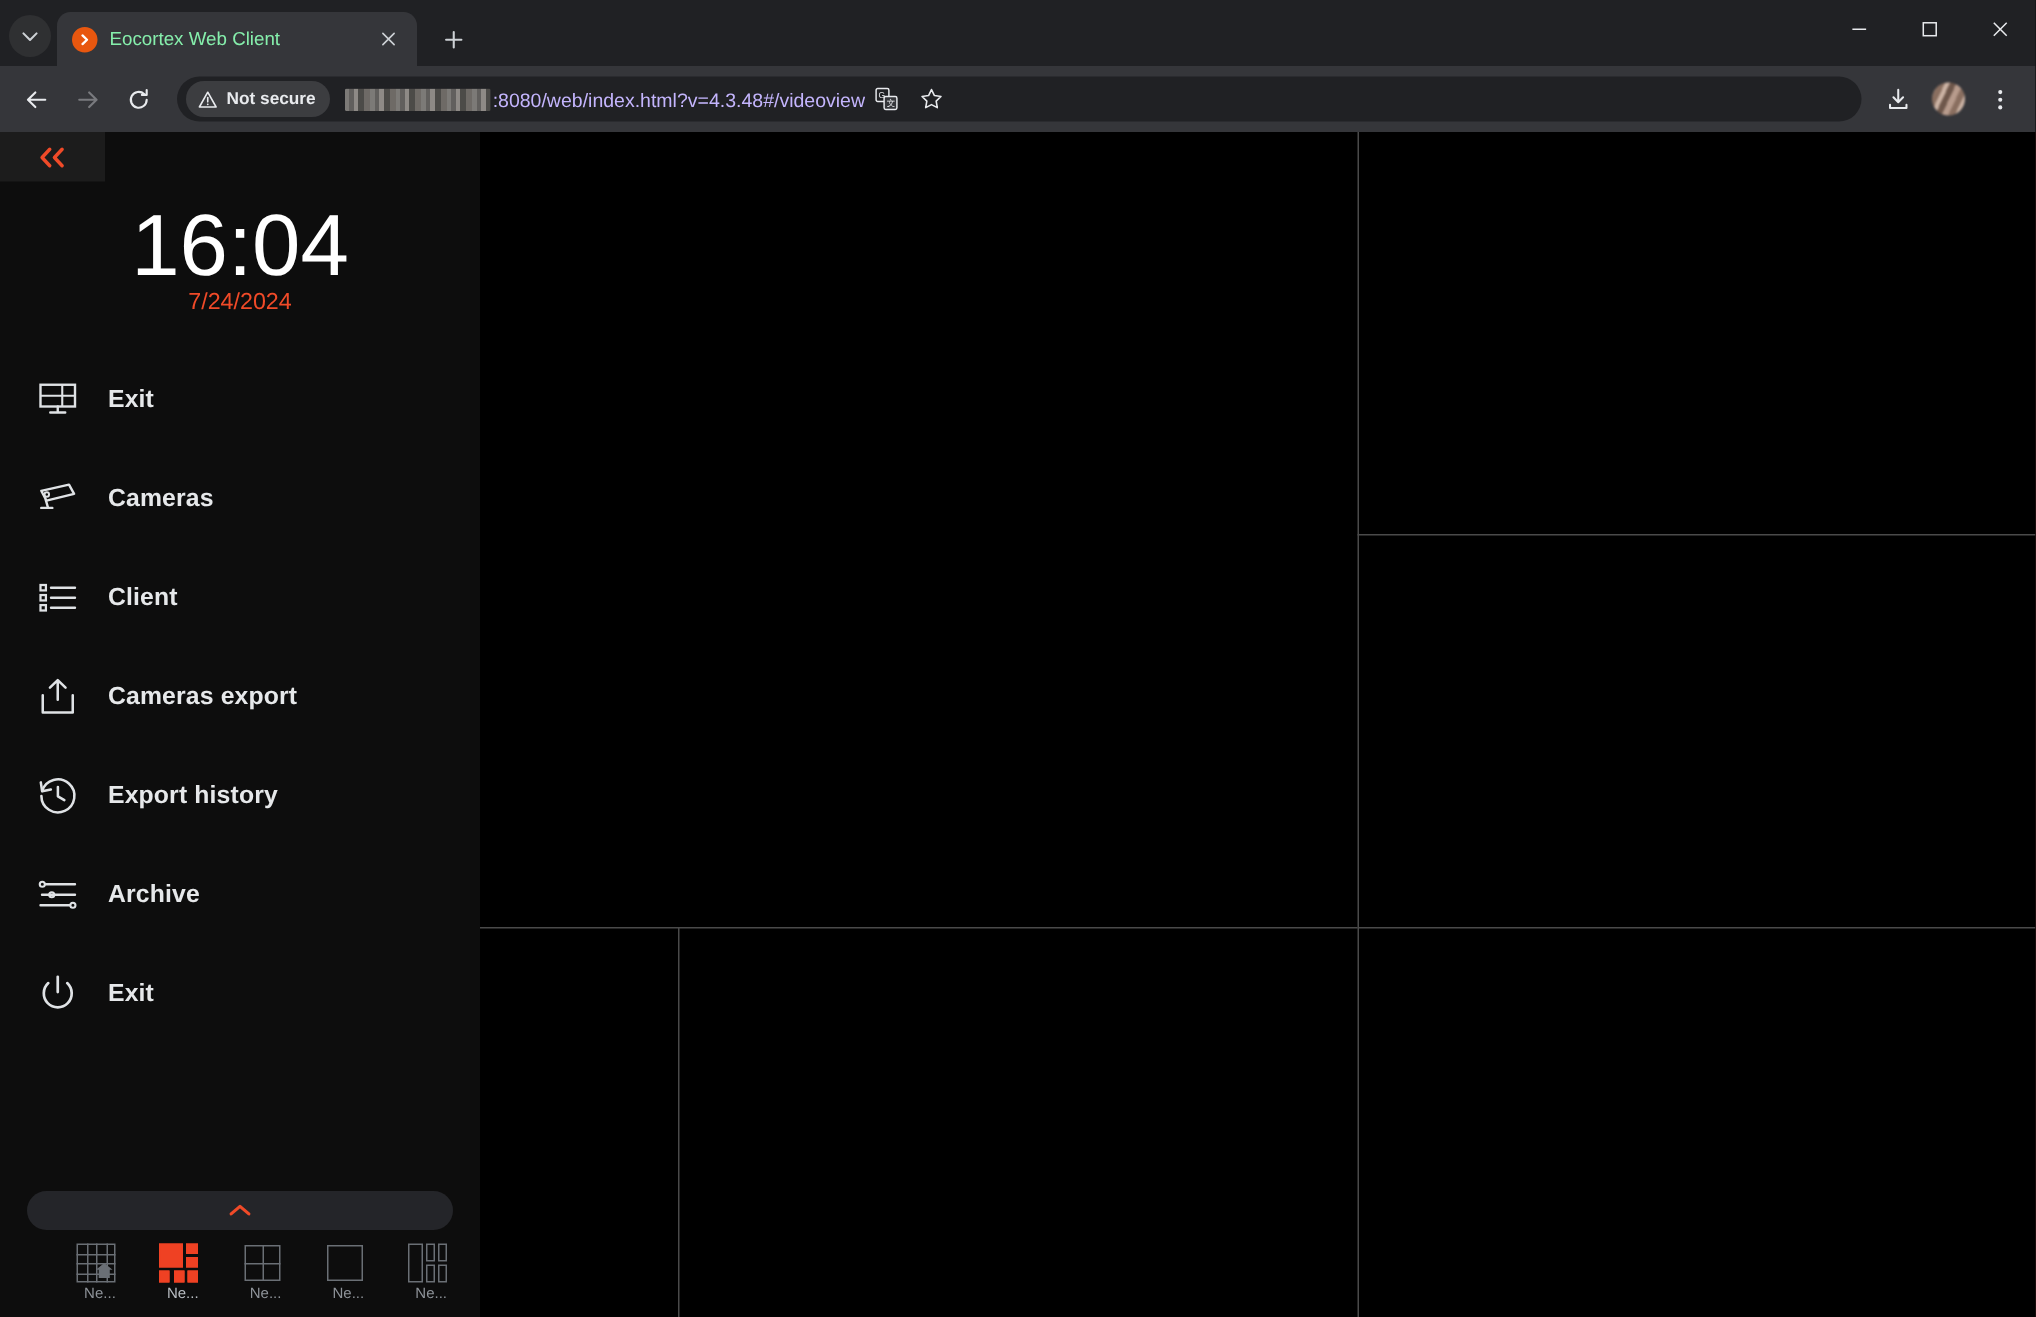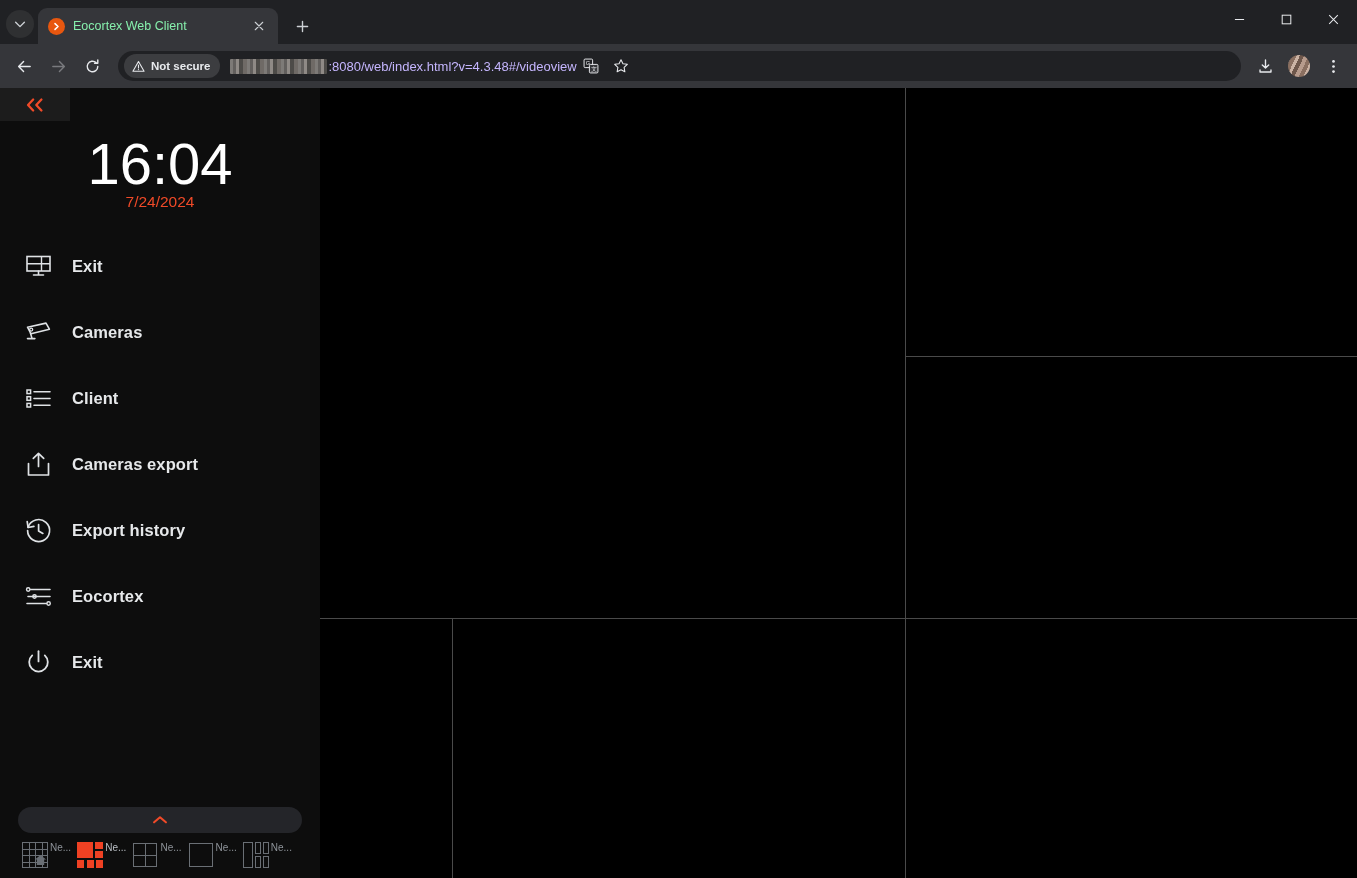--- a/index.html
+++ b/index.html
@@ -134,21 +134,21 @@
 
   .sidebar-bottom { margin-top: auto; padding: 0 18px 6px 18px; flex: 0 0 auto; }
   .expand-bar {
     height: 26px; background: #242529; border-radius: 13px;
     display: flex; align-items: center; justify-content: center; cursor: pointer;
   }
   .expand-bar svg { width: 20px; height: 12px; }
 
   .layouts { display: flex; align-items: flex-start; padding: 9px 4px 4px 4px; gap: 0; }
   .layout-item {
-    flex: 1 1 0; display: flex; flex-direction: row; align-items: flex-start;
+    flex: 1 1 0; display: flex; flex-direction: column; align-items: flex-end;
     cursor: pointer; gap: 2px; min-width: 0;
   }
   .layout-thumb { width: 26px; height: 26px; position: relative; }
   .layout-caption {
     font-size: 10px; color: #8e9399; white-space: nowrap;
     overflow: hidden; text-overflow: clip; max-width: 40px; text-align: center;
   }
   .layout-item.active .layout-caption { color: #b9bec3; }
 
   
@@ -353,21 +353,21 @@
 
         <div class="nav-item">
           <span class="nav-icon">
             <svg viewBox="0 0 29 29">
               <path d="M6.5 7.5H26M4 14.5h22M3 21.5h19.5" stroke="#dfe2e5" stroke-width="1.6" stroke-linecap="round"></path>
               <circle cx="4.2" cy="7.5" r="1.7" fill="none" stroke="#dfe2e5" stroke-width="1.4"></circle>
               <circle cx="10.5" cy="14.5" r="1.7" fill="none" stroke="#dfe2e5" stroke-width="1.4"></circle>
               <circle cx="24.6" cy="21.5" r="1.7" fill="none" stroke="#dfe2e5" stroke-width="1.4"></circle>
             </svg>
           </span>
-          <span class="nav-label">Eocortex</span>
+          <span class="nav-label">Archive</span>
         </div>
 
         <div class="nav-item">
           <span class="nav-icon">
             <svg viewBox="0 0 29 29">
               <path d="M8.2 7.4a9.3 9.3 0 1 0 12.6 0" fill="none" stroke="#dfe2e5" stroke-width="1.8" stroke-linecap="round"></path>
               <path d="M14.5 3.2v10.2" stroke="#dfe2e5" stroke-width="1.8" stroke-linecap="round"></path>
             </svg>
           </span>
           <span class="nav-label">Exit</span>

